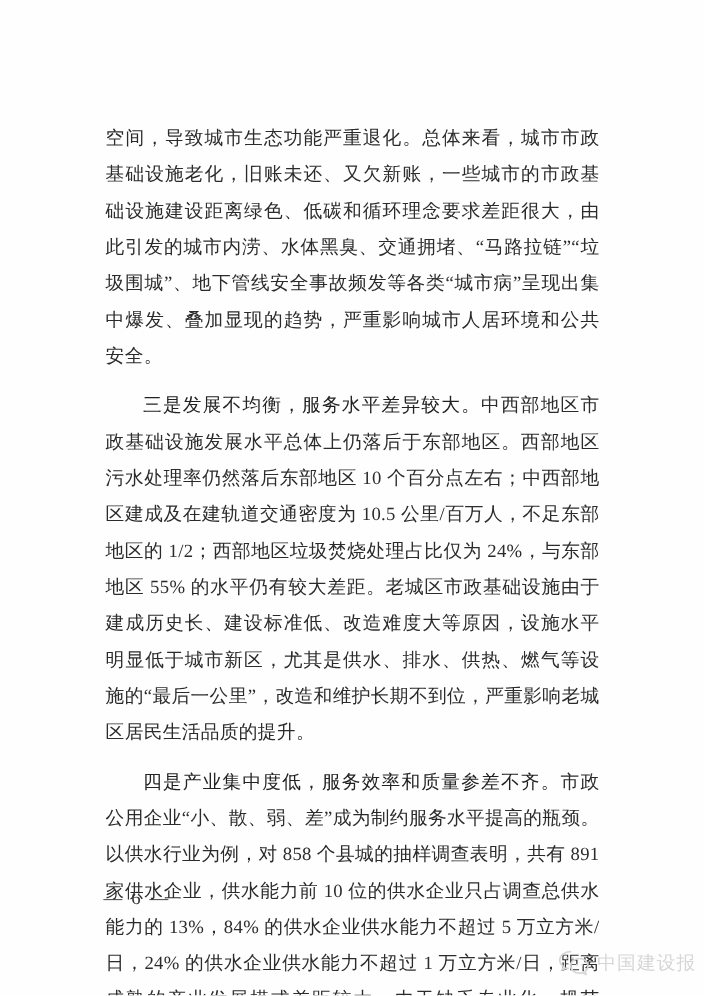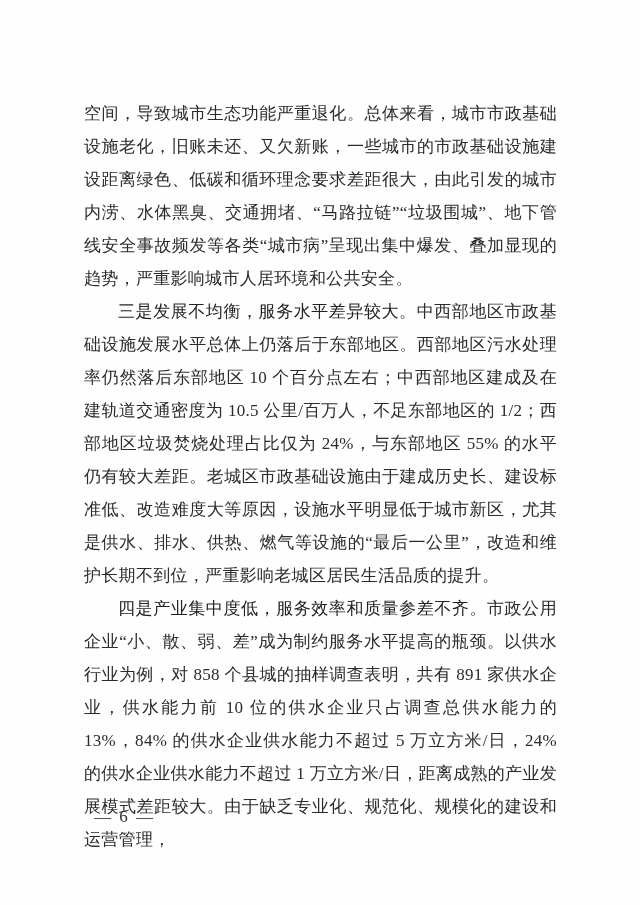--- a/index.html
+++ b/index.html
@@ -21,21 +21,21 @@
     top: 97px;
     width: 473px;
     font-size: 17px;
     line-height: 33px;
     color: #2b2b2b;
     text-align: justify;
     text-justify: inter-character;
     letter-spacing: 0.3px;
   }
   .content p {
-    margin: 0;
+    margin: 12px;
     padding: 0;
   }
   .content p.indent {
     text-indent: 2em;
   }
   .content b {
     font-weight: normal;
     color: #222222;
   }
   .page-number {
@@ -73,14 +73,27 @@
   <div class="content">
     <p><span>空间，导致城市生态功能严重退化。总体来看，城市市政基础设施老化，旧账未还、又欠新账，一些城市的市政基础设施建设距离绿色、低碳和循环理念要求差距很大，由此引发的城市内涝、水体黑臭、交通拥堵、“马路拉链”“垃圾围城”、地下管线安全事故频发等各类“城市病”呈现出集中爆发、叠加显现的趋势，严重影响城市人居环境和公共安全。</span></p>
 
     <p class="indent"><b>三是发展不均衡，服务水平差异较大。</b><span>中西部地区市政基础设施发展水平总体上仍落后于东部地区。西部地区污水处理率仍然落后东部地区 10 个百分点左右；中西部地区建成及在建轨道交通密度为 10.5 公里/百万人，不足东部地区的 1/2；西部地区垃圾焚烧处理占比仅为 24%，与东部地区 55% 的水平仍有较大差距。老城区市政基础设施由于建成历史长、建设标准低、改造难度大等原因，设施水平明显低于城市新区，尤其是供水、排水、供热、燃气等设施的“最后一公里”，改造和维护长期不到位，严重影响老城区居民生活品质的提升。</span></p>
 
     <p class="indent"><b>四是产业集中度低，服务效率和质量参差不齐。</b><span>市政公用企业“小、散、弱、差”成为制约服务水平提高的瓶颈。以供水行业为例，对 858 个县城的抽样调查表明，共有 891 家供水企业，供水能力前 10 位的供水企业只占调查总供水能力的 13%，84% 的供水企业供水能力不超过 5 万立方米/日，24% 的供水企业供水能力不超过 1 万立方米/日，距离成熟的产业发展模式差距较大。由于缺乏专业化、规范化、规模化的建设和运营管理，</span></p>
   </div>
 
   <div class="page-number">— 6 —</div>
 
+  <div class="watermark">
+    <span class="wm-icon">
+      <svg width="32" height="27" viewBox="0 0 34 28" fill="none" xmlns="http://www.w3.org/2000/svg">
+        <path d="M13.5 3C7.7 3 3 6.6 3 11.1c0 2.6 1.5 4.9 3.8 6.4L5.7 20.6l3.6-1.9c.6.2 1.3.3 2 .4" stroke="#d6d6d6" stroke-width="1.6" stroke-linecap="round"></path>
+        <circle cx="9.8" cy="9.3" r="1.1" fill="#d6d6d6"></circle>
+        <circle cx="15.8" cy="9.3" r="1.1" fill="#d6d6d6"></circle>
+        <path d="M22.3 9.6c-4.9 0-8.9 3.2-8.9 7.1s4 7.1 8.9 7.1c1 0 2-.1 2.9-.4l3.2 1.7-.9-3c1.8-1.3 2.9-3.2 2.9-5.4 0-3.9-4-7.1-8.1-7.1z" stroke="#d6d6d6" stroke-width="1.6" stroke-linejoin="round"></path>
+        <circle cx="19.6" cy="15.6" r="1" fill="#d6d6d6"></circle>
+        <circle cx="24.8" cy="15.6" r="1" fill="#d6d6d6"></circle>
+      </svg>
+    </span>
+    <span>中国建设报</span>
+  </div>
 
 </div>
 
 </body></html>

